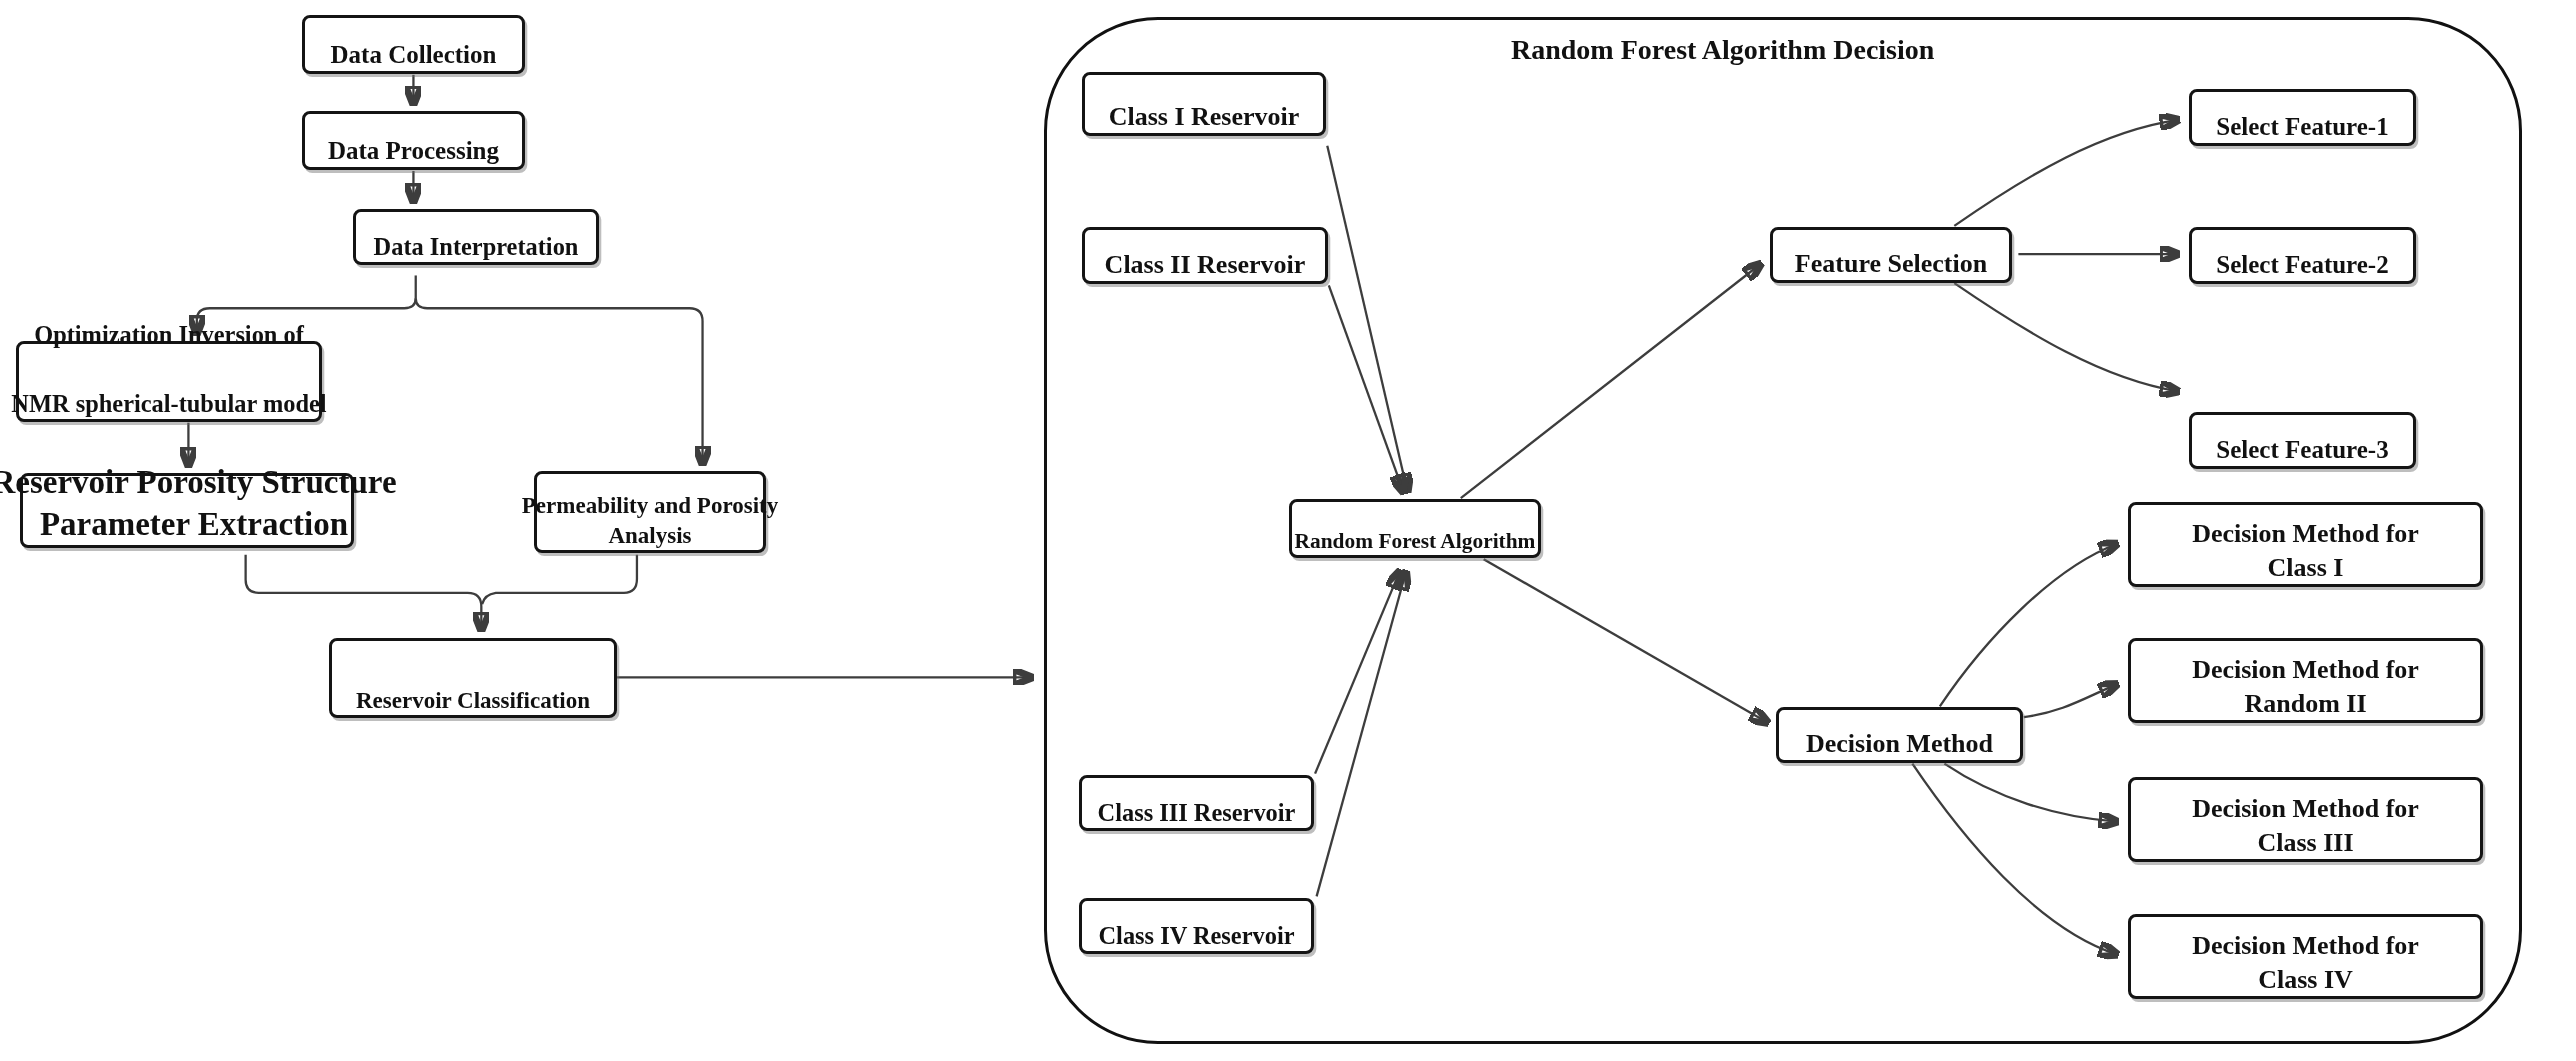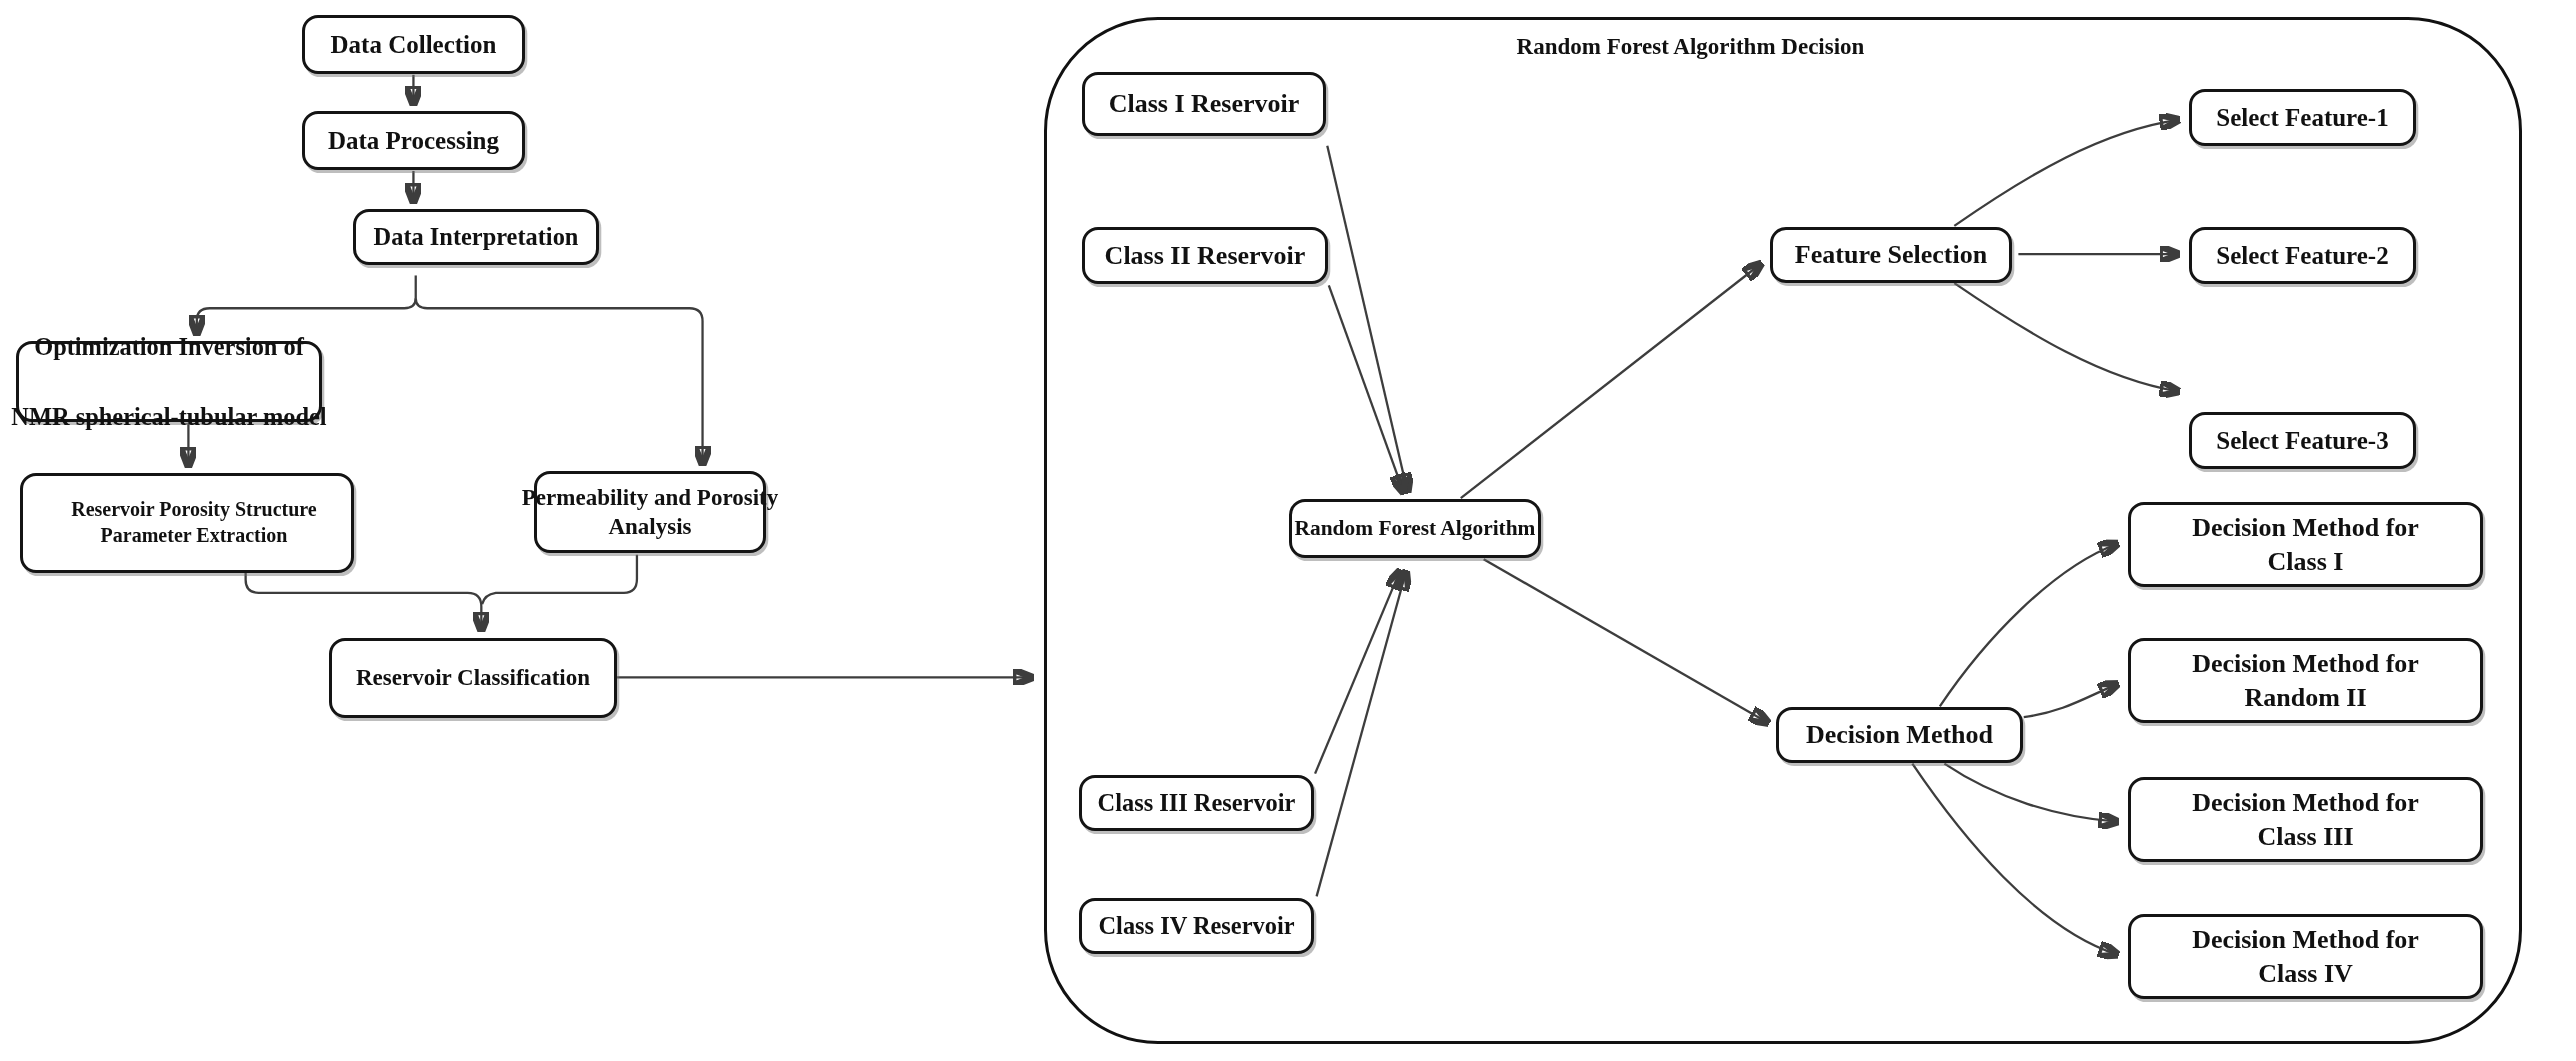--- a/index.html
+++ b/index.html
@@ -14,43 +14,43 @@
     position:absolute;
     border:3.8px solid #111111;
     border-radius:114px;
     background:transparent;
     box-sizing:border-box;
     z-index:0;
   }
   .group-title{
     position:absolute;
     font-weight:bold;
-    font-size:23px;
+    font-size:28px;
     color:#111111;
     text-align:center;
     white-space:nowrap;
     z-index:2;
   }
   svg.edges{
     position:absolute;left:0;top:0;z-index:1;
   }
   svg.edges path{
     fill:none;
     stroke:#3d3d3d;
     stroke-width:3;
   }
   .flow-node{
     position:absolute;
     display:flex;
     flex-direction:column;
     align-items:center;
-    justify-content:center;
+    justify-content:flex-end;
     background:#ffffff;
     border:3.1px solid #141414;
-    border-radius:16px;
+    border-radius:8px;
     box-sizing:border-box;
     font-weight:bold;
     color:#111111;
     line-height:1.28;
     text-align:center;
     white-space:nowrap;
     box-shadow:2.3px 3.1px 0 rgba(110,110,110,0.45);
     z-index:2;
   }
 </style>
@@ -96,21 +96,21 @@
       <div class="flow-node" style="left: 302px; top: 111px; width: 223px; height: 59px; font-size: 25px;">
         <div>Data Processing</div>
       </div>
       <div class="flow-node" style="left: 305px; top: 209px; width: 246px; height: 56px; font-size: 24.4px; margin-left: 48px;">
         <div>Data Interpretation</div>
       </div>
       <div class="flow-node" style="left: 16px; top: 341px; width: 306px; height: 81px; font-size: 24.4px; gap: 38px;">
         <div>Optimization Inversion of</div>
         <div>NMR spherical-tubular model</div>
       </div>
-      <div class="flow-node" style="left: 20px; top: 473px; width: 334px; height: 100px; font-size: 20px; padding-left: 14px;">
+      <div class="flow-node" style="left: 20px; top: 473px; width: 334px; height: 75px; font-size: 33px; padding-left: 14px;">
         <div>Reservoir Porosity Structure</div>
         <div>Parameter Extraction</div>
       </div>
       <div class="flow-node" style="left: 534px; top: 471px; width: 232px; height: 82px; font-size: 23px;">
         <div>Permeability and Porosity</div>
         <div>Analysis</div>
       </div>
       <div class="flow-node" style="left: 329px; top: 638px; width: 288px; height: 80px; font-size: 23px;">
         <div>Reservoir Classification</div>
       </div>

